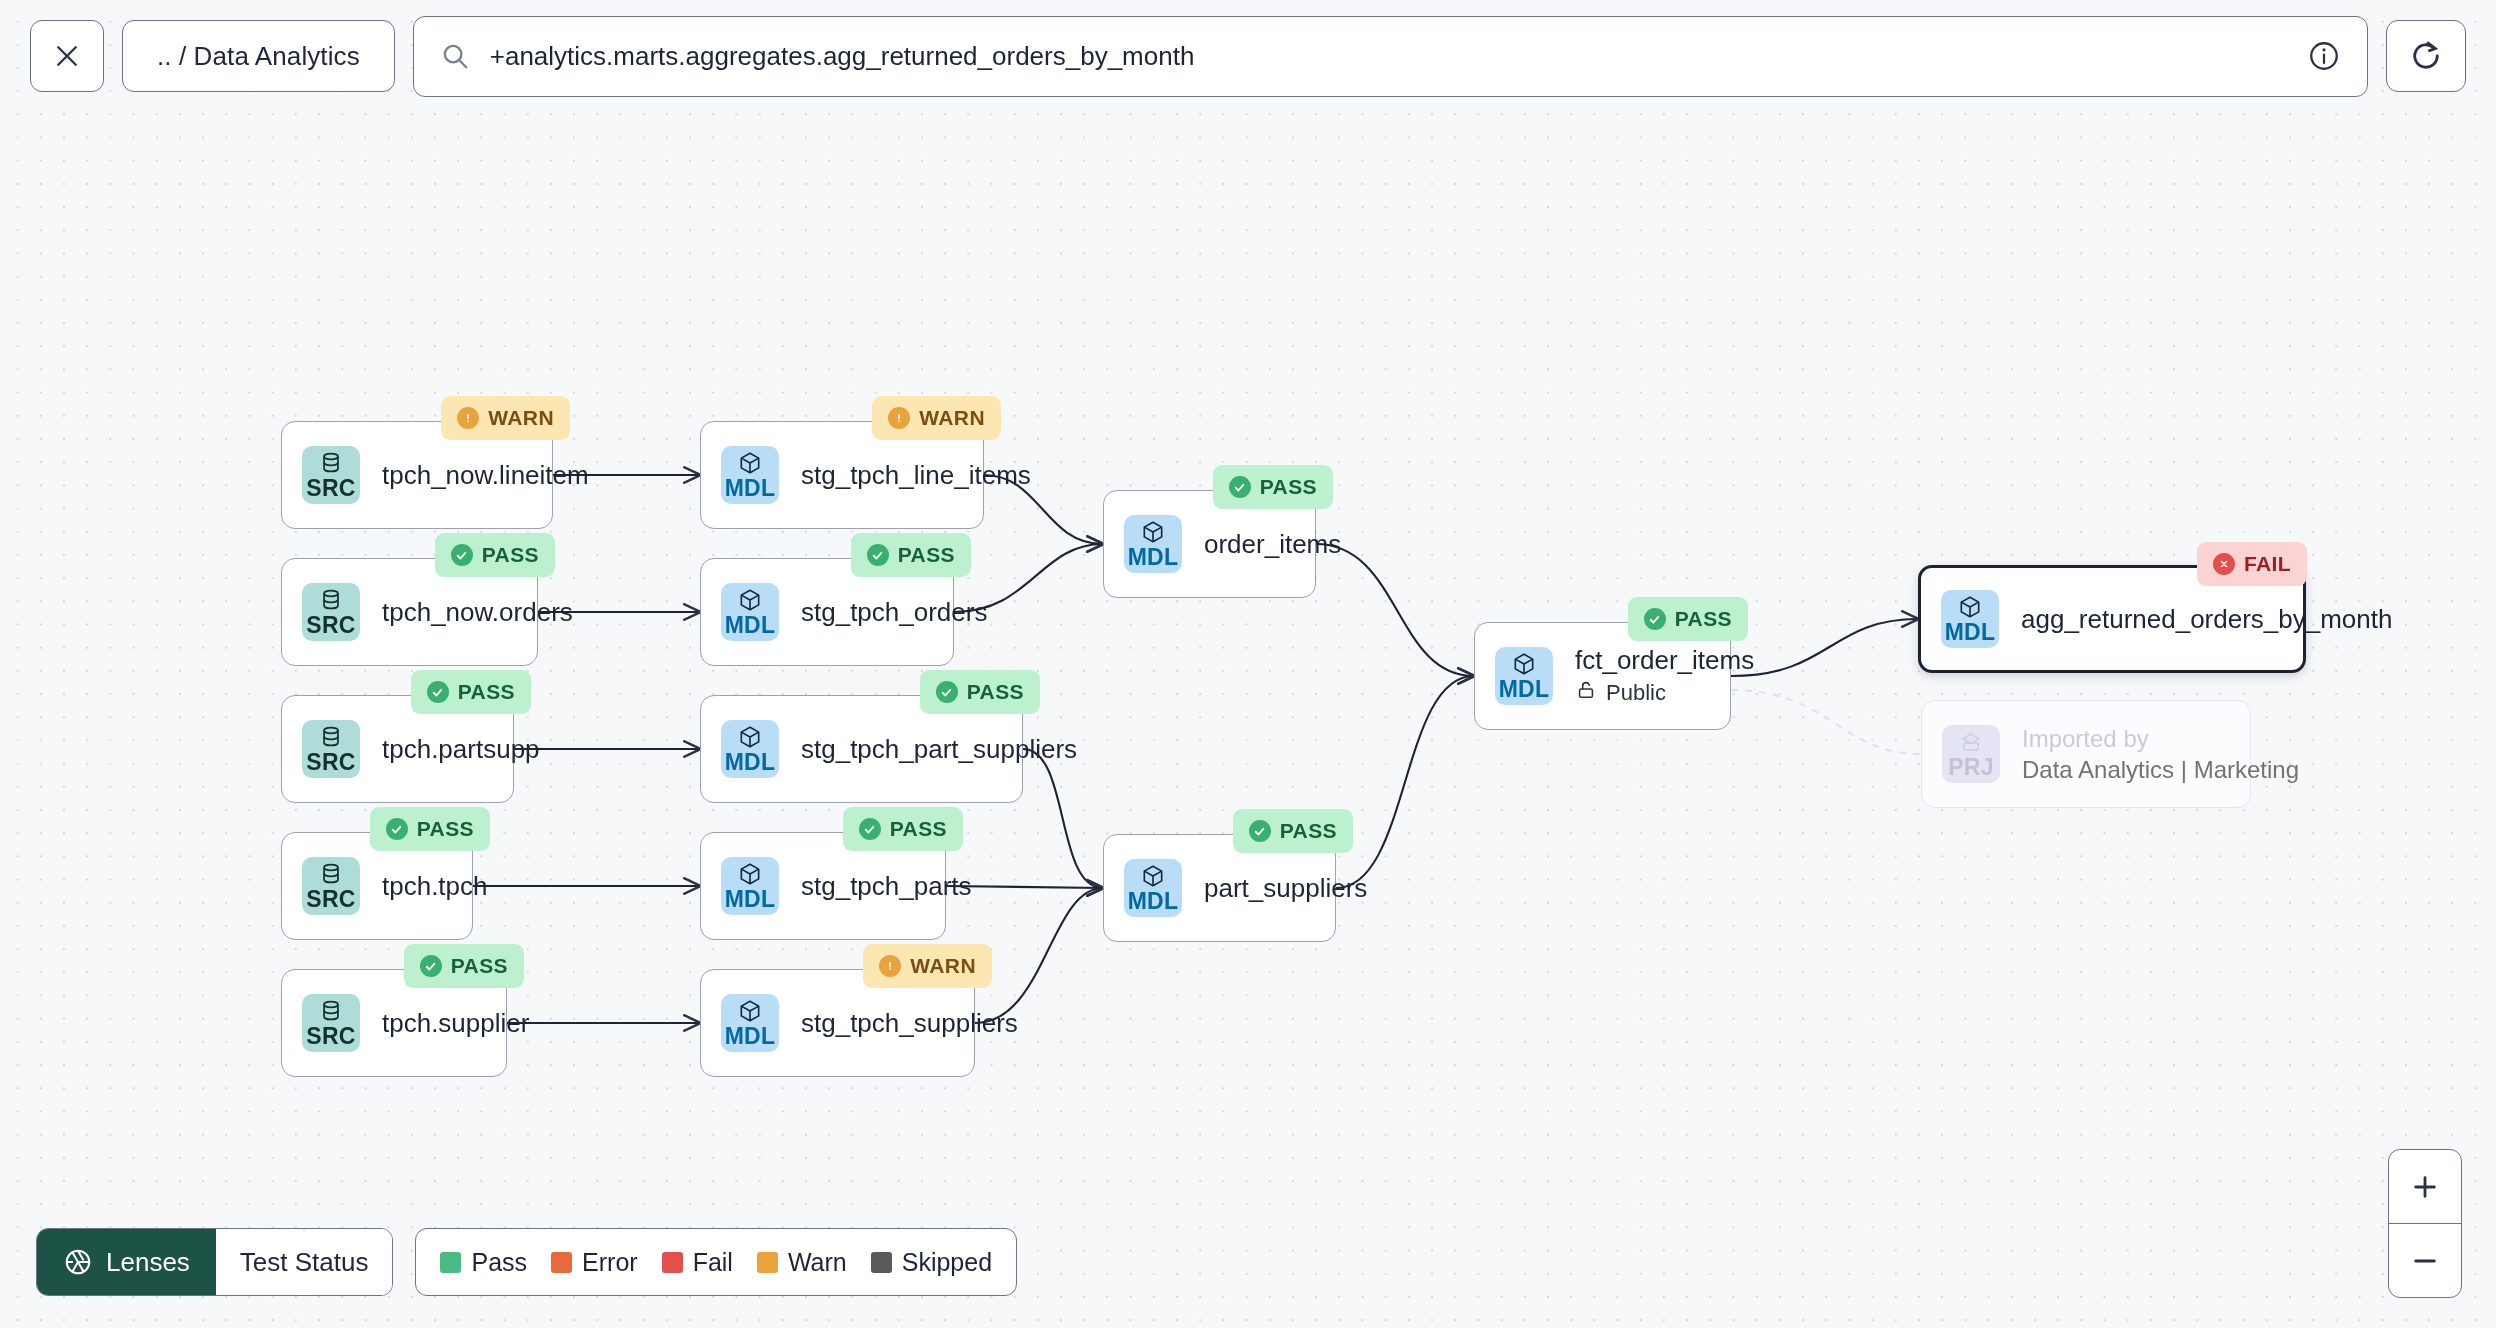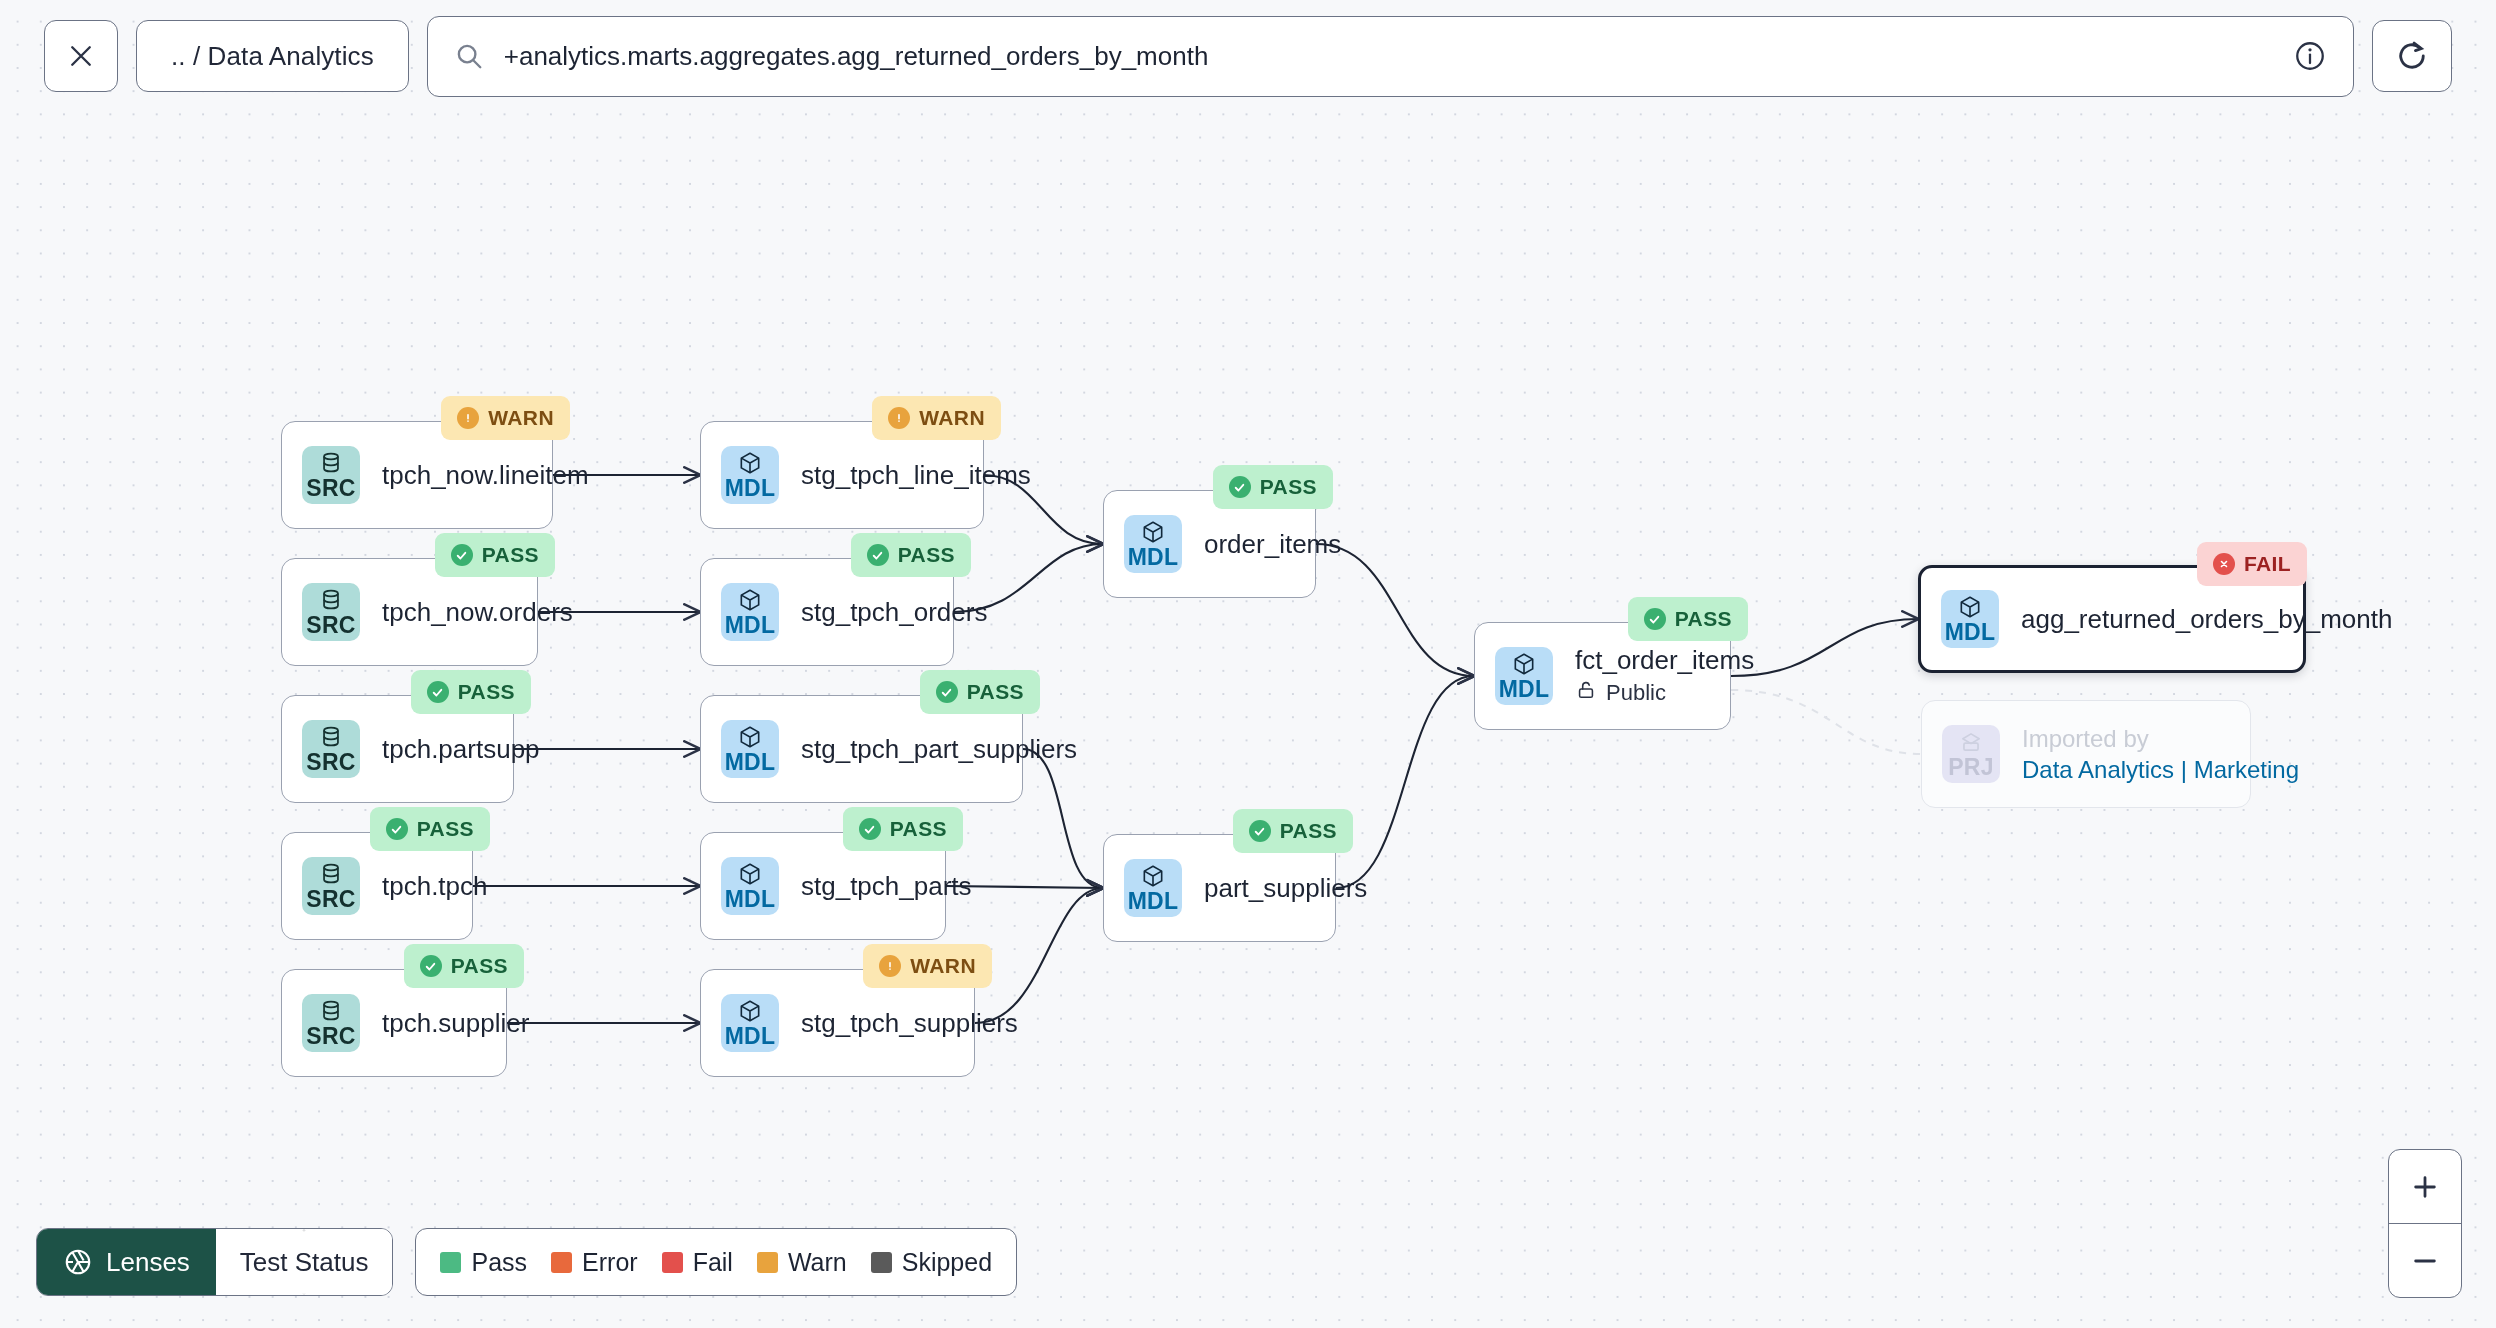--- a/index.html
+++ b/index.html
@@ -16,21 +16,21 @@
     background-image: radial-gradient(circle, #d3d7e0 1.1px, transparent 1.2px);
     background-size: 23.2px 23.2px;
     background-position: 6px 10px;
   }
 
   
   .topbar {
     position: absolute; top: 0; left: 0;
     width: 2496px; height: 112px;
     display: flex; align-items: center;
-    padding: 0 44px;
+    padding: 0 30px;
     gap: 18px;
     z-index: 30;
   }
   .tb-btn {
     background: #ffffff;
     border: 1.6px solid #6b7385;
     border-radius: 12px;
     height: 72px;
     display: flex; align-items: center; justify-content: center;
     color: #2b3245;
@@ -97,21 +97,21 @@
     line-height: 1;
   }
   .nbadge-box .kind {
     font-size: 23px; font-weight: 600; letter-spacing: .3px; margin-top: 1px;
   }
   .kind-src { background: #aedcd9; color: #14312f; }
   .kind-mdl { background: #b9ddf7; color: #0369a1; }
   .kind-prj { background: #e4e4f4; color: #c2c4d6; }
   .node-text { display: flex; flex-direction: column; gap: 3px; min-width: 0; }
   .node-label { font-size: 26px; color: #1d2433; white-space: nowrap; }
-  .node.ghost .node-label { color: #0369a1; font-size: 24px; }
+  .node.ghost .node-label { color: #737373; font-size: 24px; }
   .node-sub {
     font-size: 22px; color: #2a3142;
     display: flex; align-items: center; gap: 9px; white-space: nowrap;
   }
   .node.ghost .node-sub { color: #c8ccd5; font-size: 24px; }
 
   .status {
     position: absolute;
     top: -26px;
     height: 44px;

